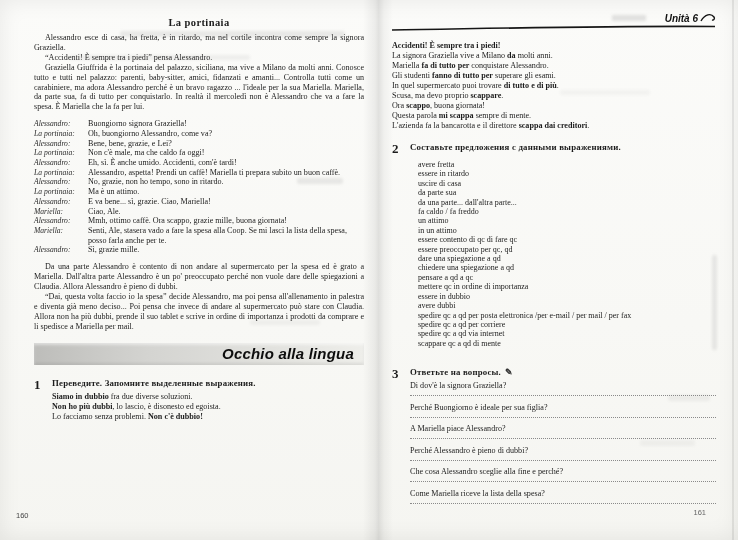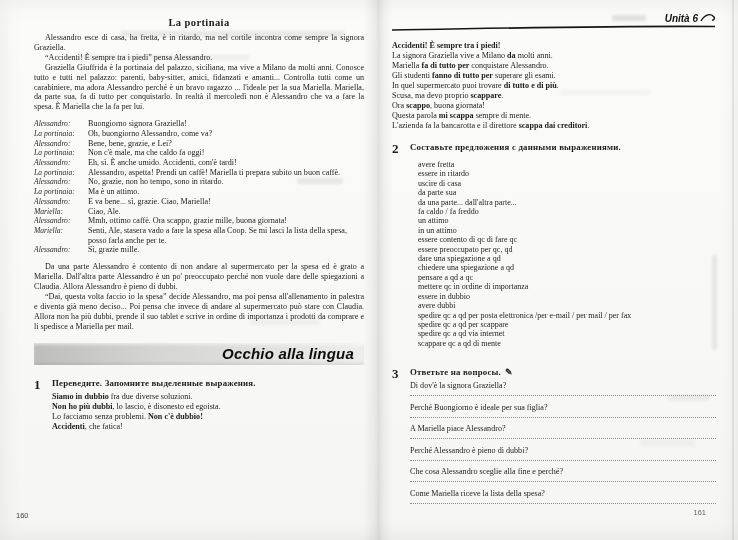--- a/index.html
+++ b/index.html
@@ -173,21 +173,20 @@
       <div class="ex-body">
         <h4 class="ex-title">Переведите. Запомните выделенные выражения.</h4>
         <div>
 
             <p class="ex-line"><span></span><b>Siamo in dubbio</b><span> fra due diverse soluzioni.</span></p>
 
             <p class="ex-line"><span></span><b>Non ho più dubbi</b><span>, lo lascio, è disonesto ed egoista.</span></p>
 
             <p class="ex-line"><span>Lo facciamo senza problemi. </span><b>Non c'è dubbio!</b><span></span></p>
 
-            <p class="ex-line"><span></span><b>Accidenti</b><span>, che fatica!</span></p>
           </div>
       </div>
     </div>
 
     <span class="pagenum pn-left">160</span>
   </section>
 
   <section class="page page-right">
     <div class="unit-row">
       <span class="unit-ghost"></span><span class="unit-label">Unità 6</span><svg class="swoosh" width="16" height="12" viewBox="0 0 16 12">
@@ -235,21 +234,21 @@
             <p>in un attimo</p>
             <p>essere contento di qc di fare qc</p>
             <p>essere preoccupato per qc, qd</p>
             <p>dare una spiegazione a qd</p>
             <p>chiedere una spiegazione a qd</p>
             <p>pensare a qd a qc</p>
             <p>mettere qc in ordine di importanza</p>
             <p>essere in dubbio</p>
             <p>avere dubbi</p>
             <p>spedire qc a qd per posta elettronica /per e-mail / per mail / per fax</p>
-            <p>spedire qc a qd per scappare</p>
+            <p>spedire qc a qd per corriere</p>
             <p>spedire qc a qd via internet</p>
             <p>scappare qc a qd di mente</p>
           </div>
       </div>
     </div>
 
     <div class="exercise" style="margin-top:10px;">
       <span class="ex-num">3</span>
       <div class="ex-body">
         <h4 class="ex-title"><span>Ответьте на вопросы.</span><span class="pencil">✎</span></h4>

